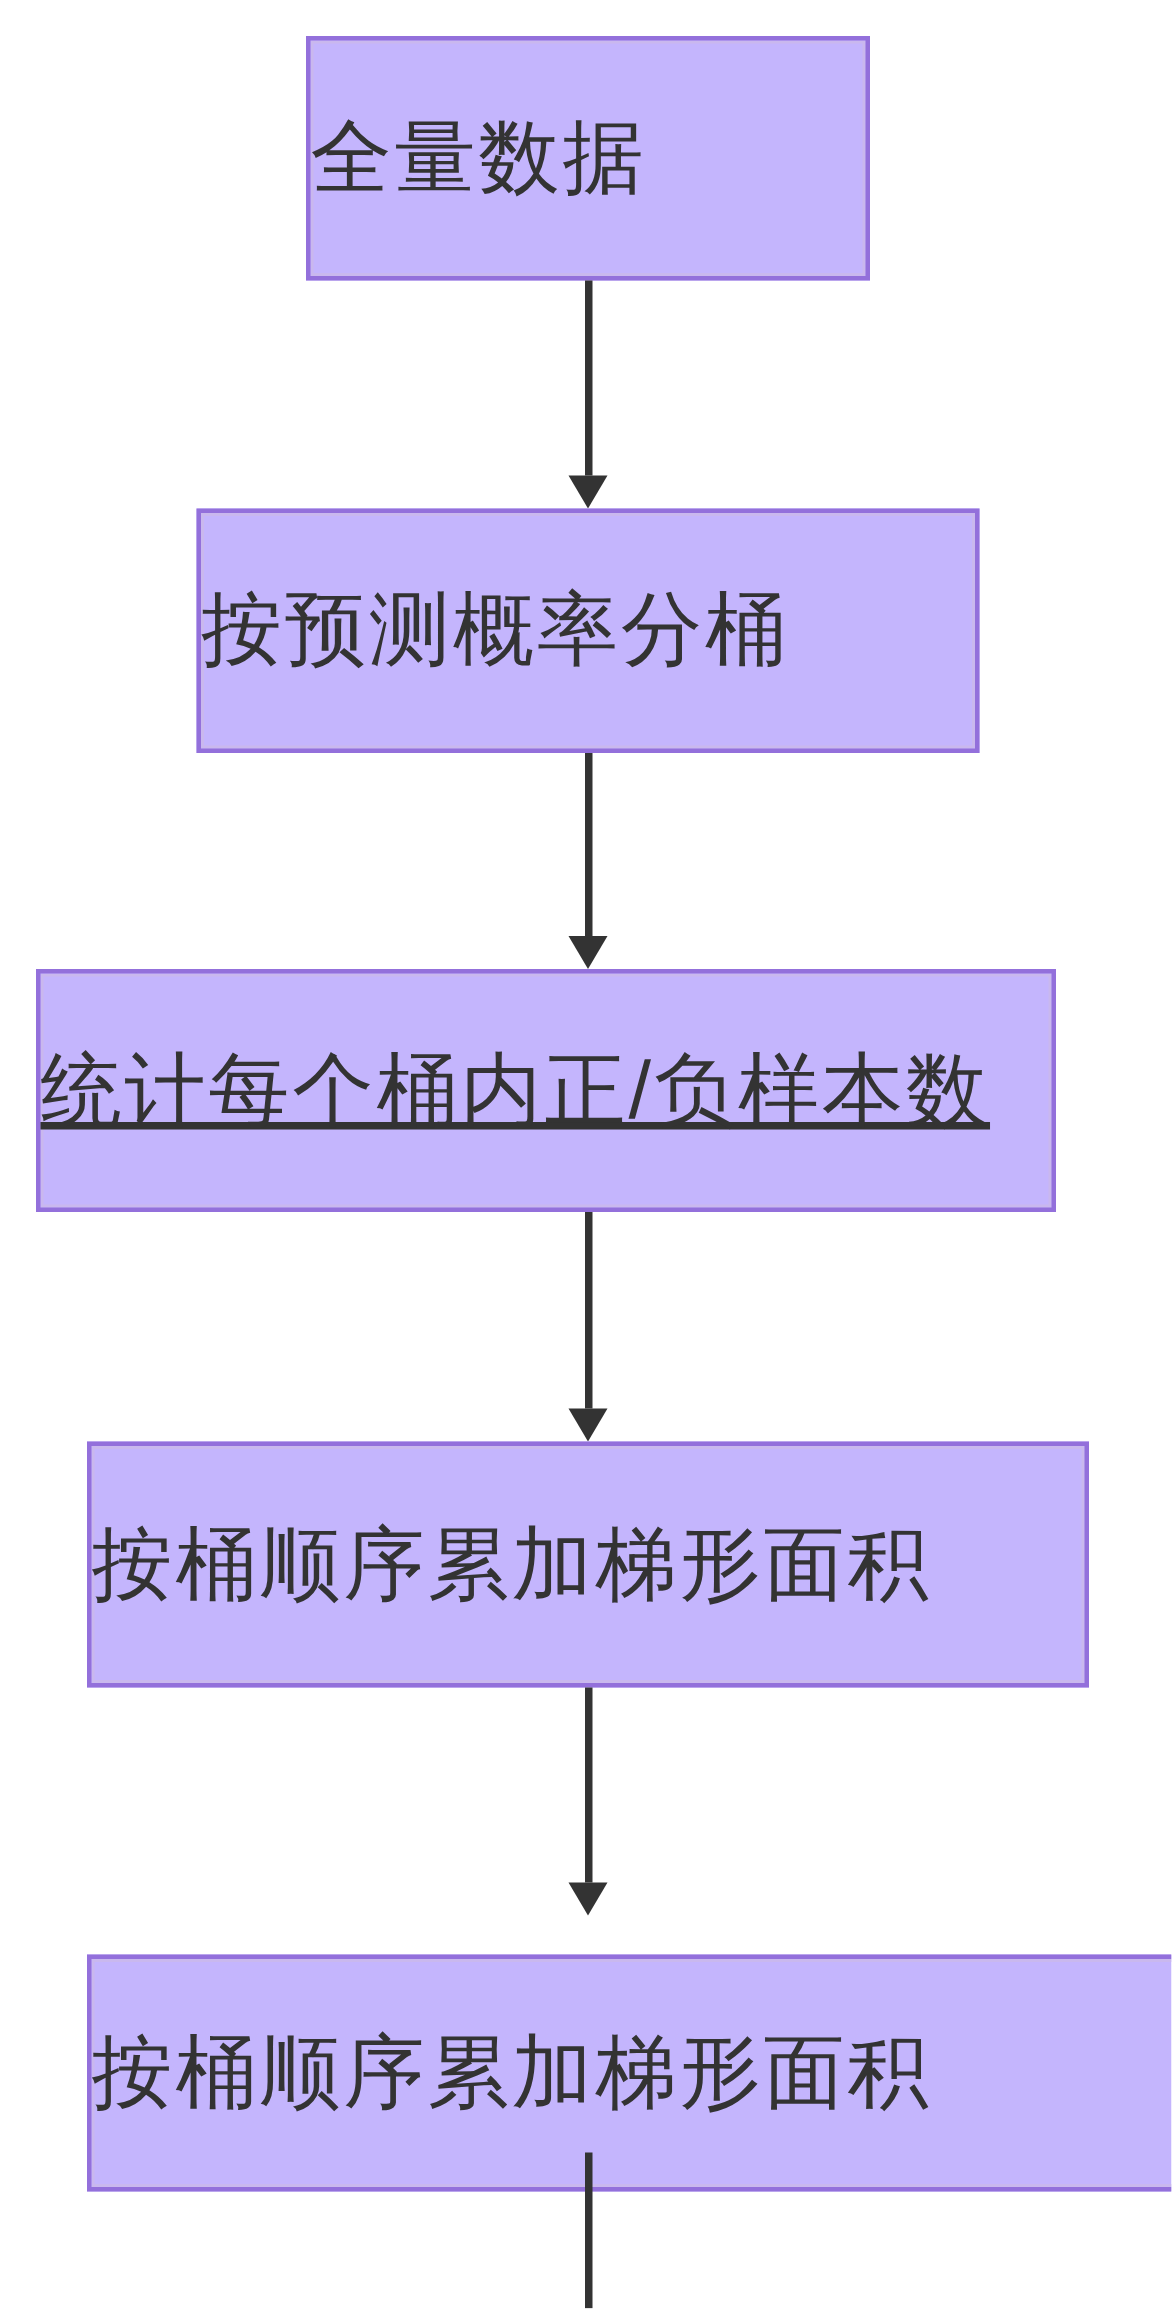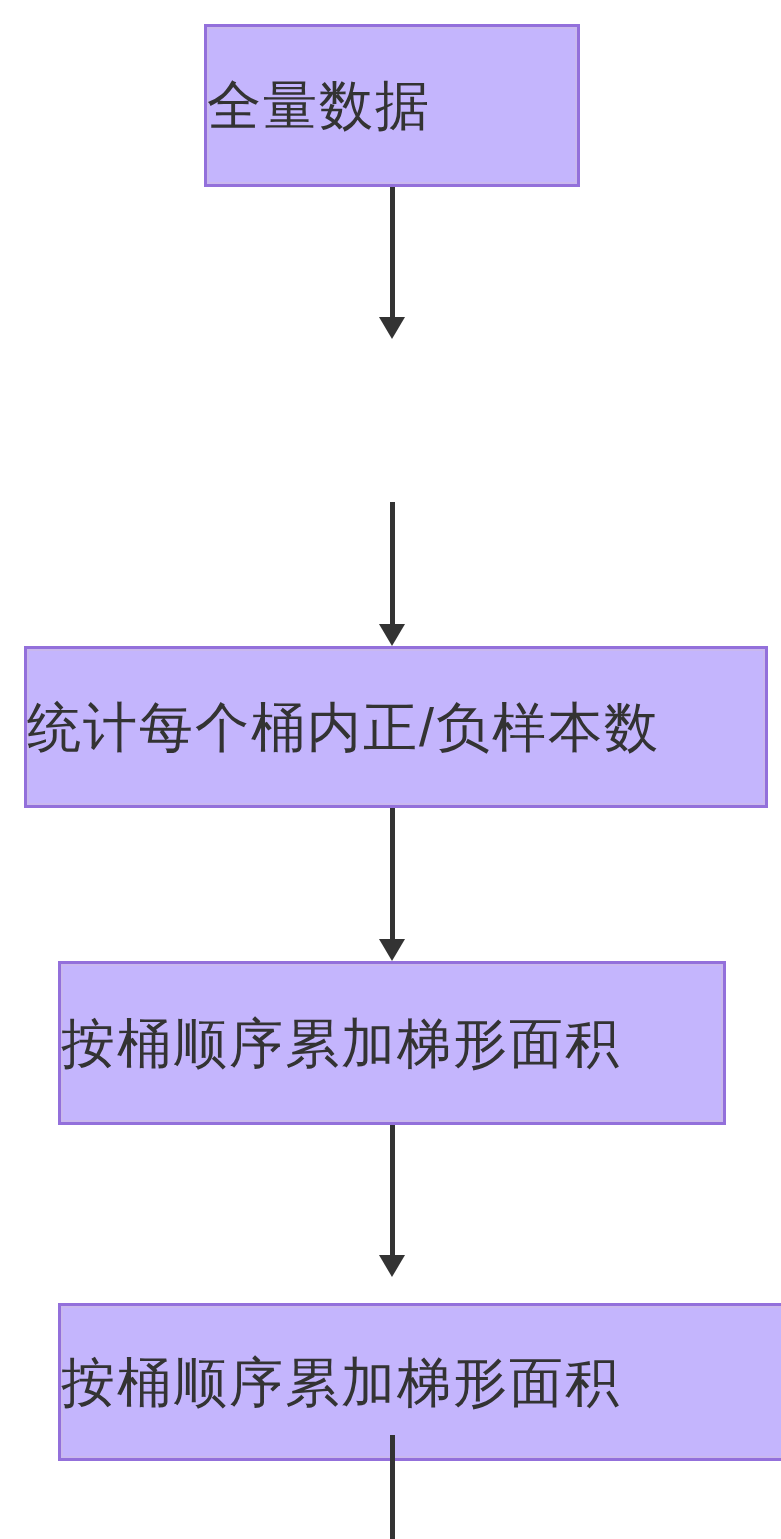--- a/index.html
+++ b/index.html
@@ -25,21 +25,21 @@
     align-items: center;
     justify-content: flex-start;
     text-align: center;
     color: #333333;
     font-size: 54px;
     letter-spacing: 2px;
     line-height: 1.2;
   }
   #node-1 { left: 204px; top: 24px;   width: 376px; height: 163px; }
   #node-2 { left: 131px; top: 339px;  width: 522px; height: 163px; }
-  #node-3 { left: 24px;  top: 646px;  width: 744px; height: 162px; }
+  #node-3 { left: 24px;  top: 646px;  width: 680px; height: 162px; text-decoration: underline; }
   #node-4 { left: 58px;  top: 961px;  width: 668px; height: 164px; }
   #node-5 { left: 58px;  top: 1303px; width: 776px; height: 158px; }
 
   .shaft {
     position: absolute;
     width: 5px;
     left: 390px;
     background: #333333;
   }
   #shaft-1 { top: 187px;  height: 130px; }
@@ -67,20 +67,23 @@
 
 <div id="canvas">
 
   <div class="node" id="node-1">
     <span>全量数据</span>
   </div>
 
   <div class="shaft" id="shaft-1"></div>
   <div class="arrowhead" id="head-1"></div>
 
+  <div class="node" id="node-2">
+    <span>按预测概率分桶</span>
+  </div>
 
   <div class="shaft" id="shaft-2"></div>
   <div class="arrowhead" id="head-2"></div>
 
   <div class="node" id="node-3">
     <span>统计每个桶内正/负样本数</span>
   </div>
 
   <div class="shaft" id="shaft-3"></div>
   <div class="arrowhead" id="head-3"></div>

